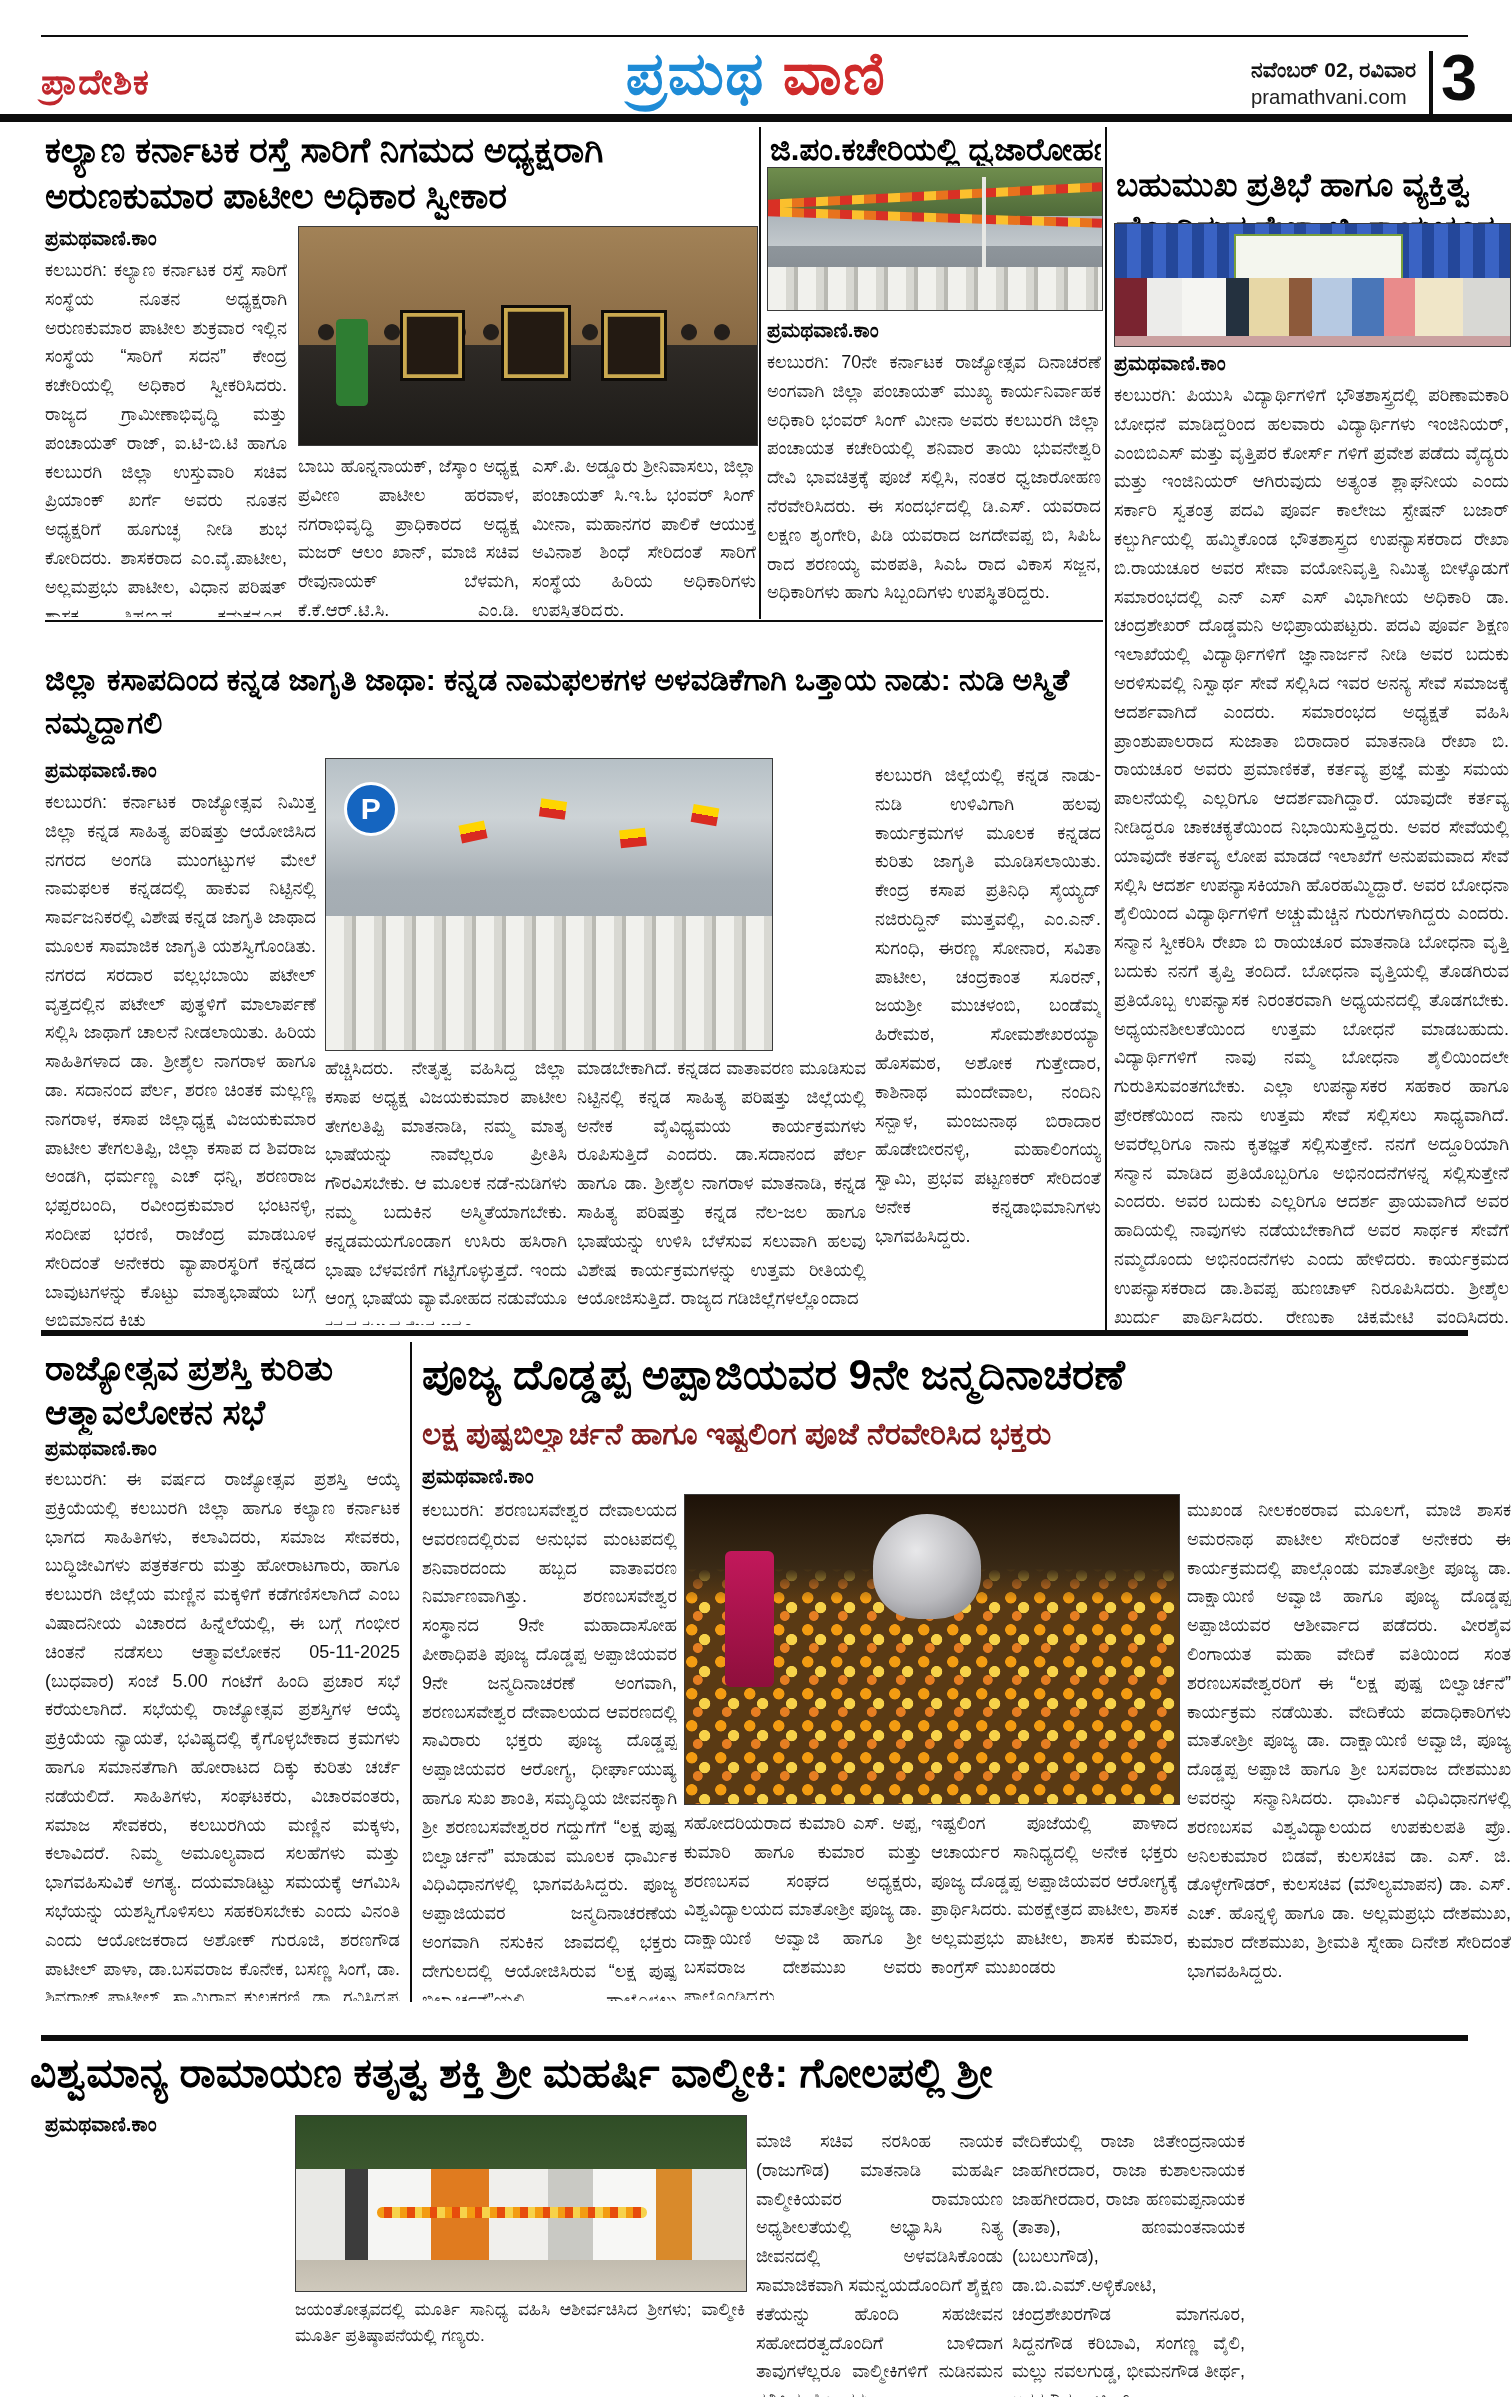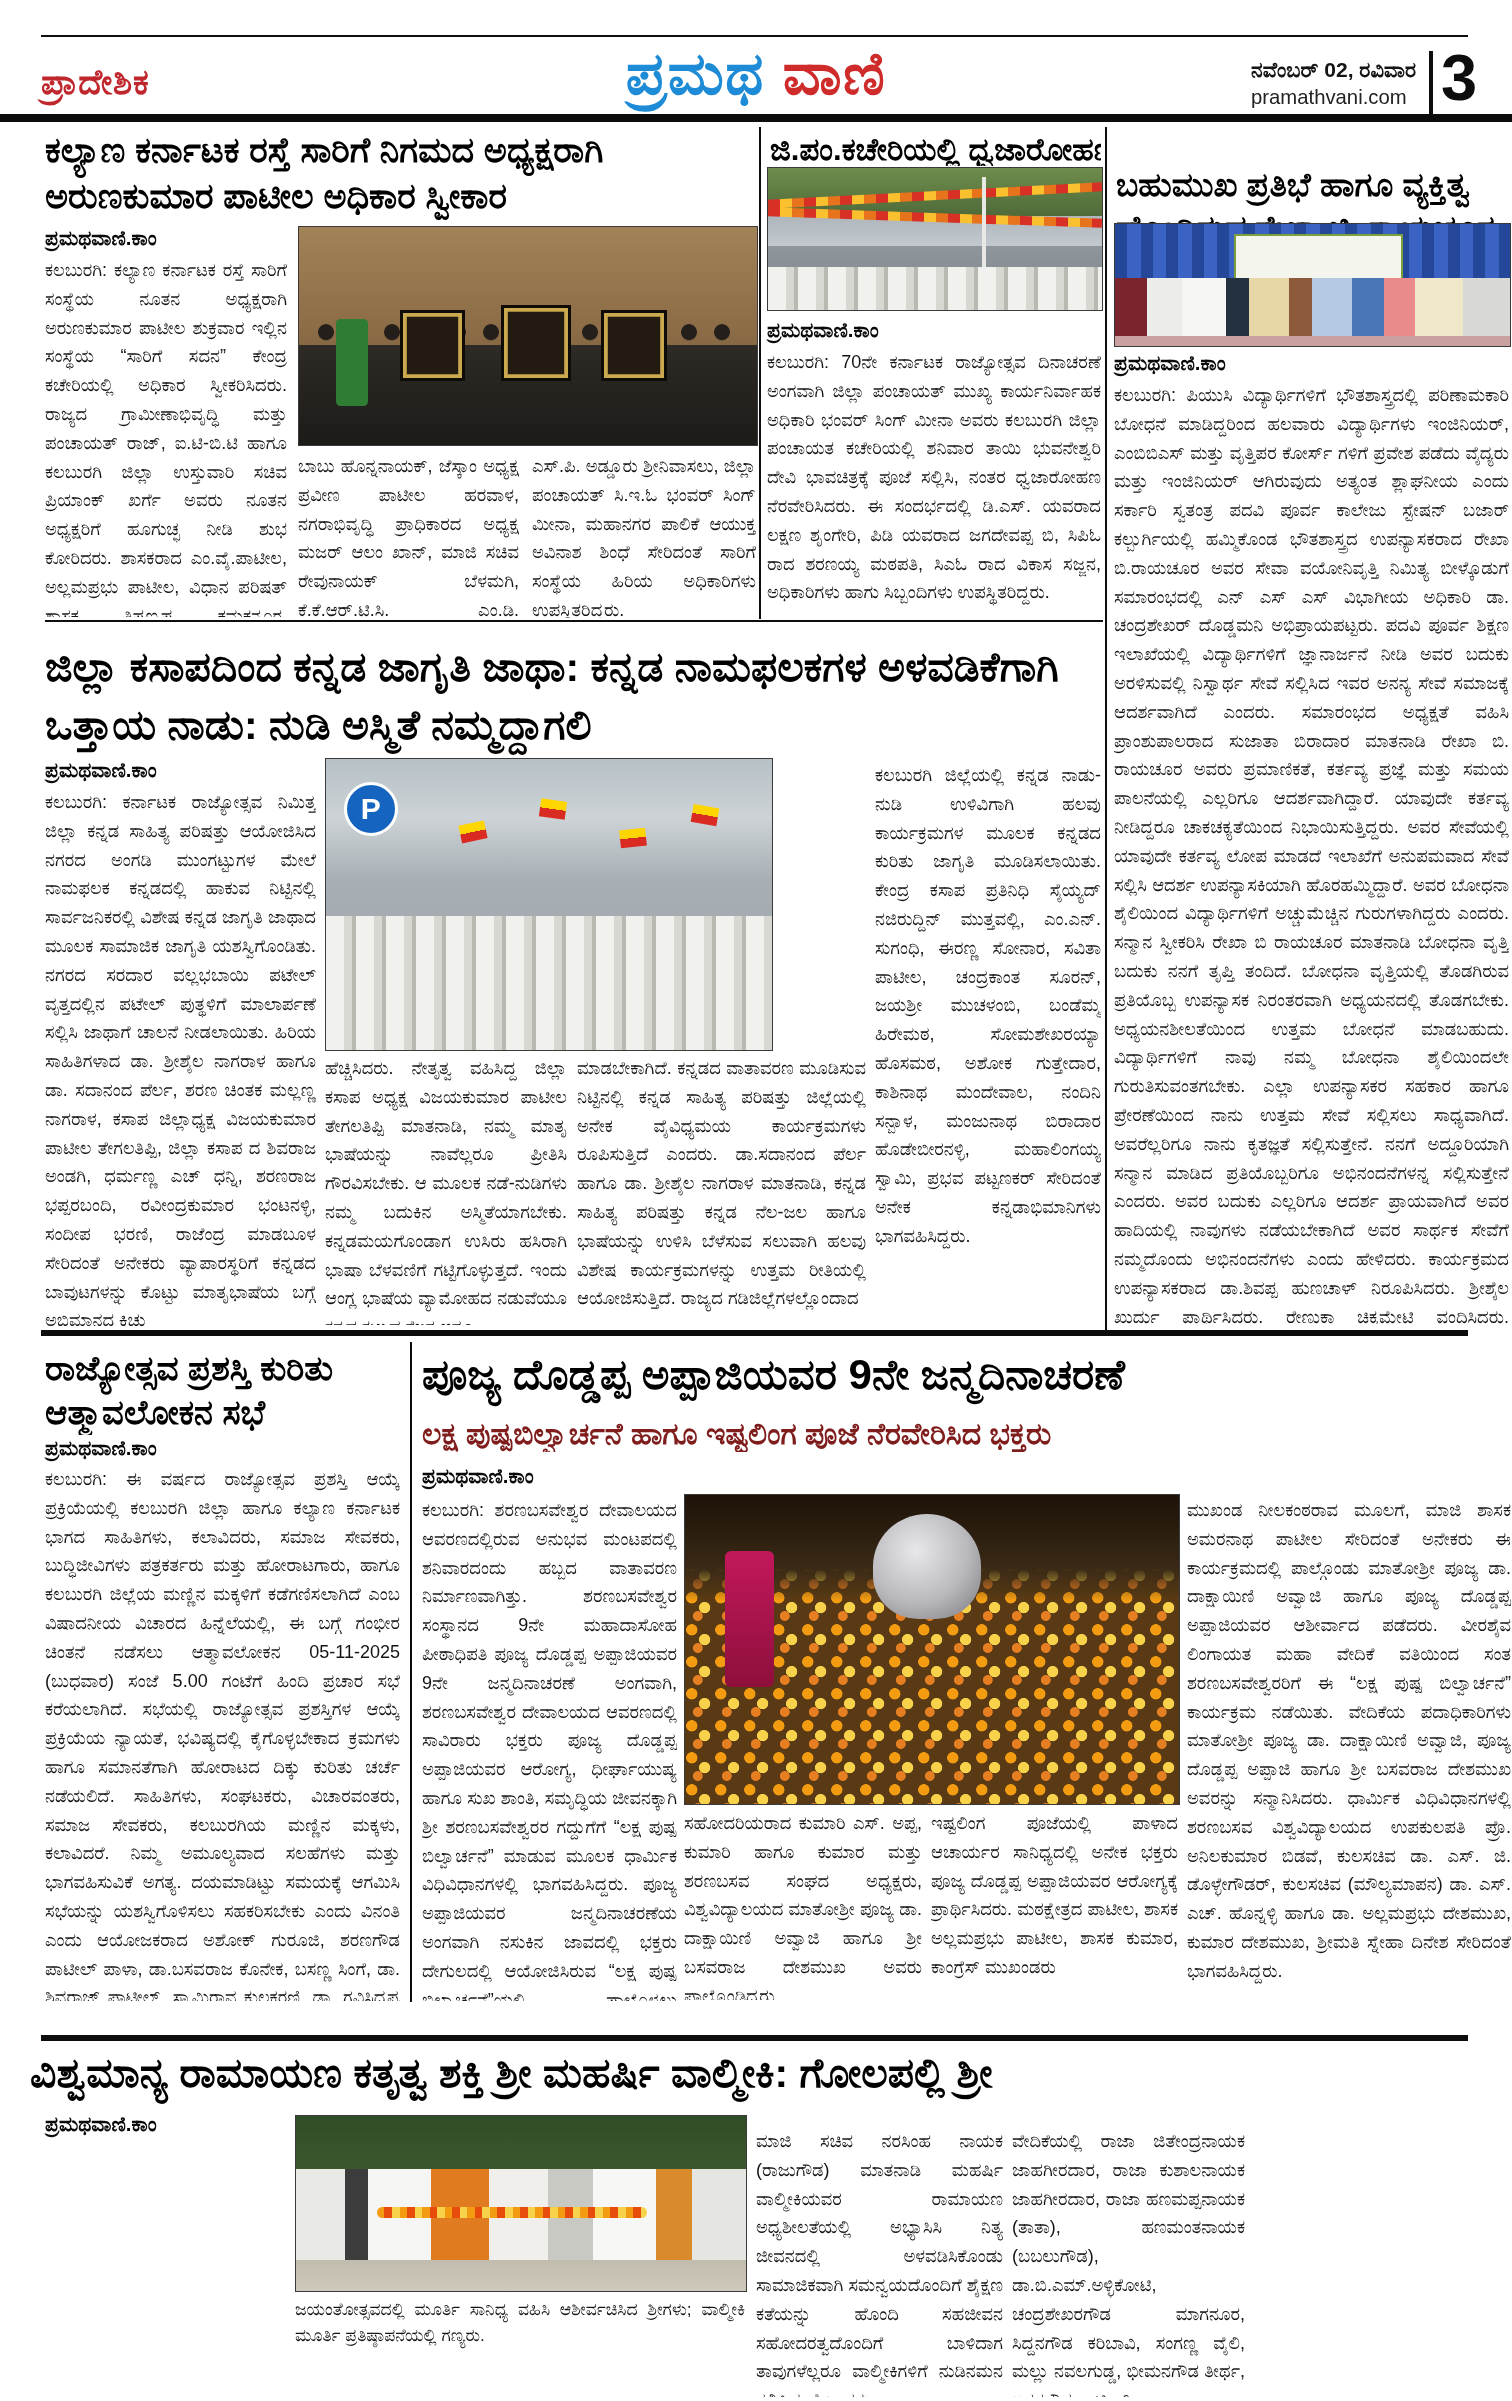--- a/index.html
+++ b/index.html
@@ -117,21 +117,21 @@
   <div class="photo ph-stage" style="left:1114px;top:223px;width:395px;height:122px;">
     <div class="ph-banner" style="left:30%;top:8%;width:42%;height:38%;"></div>
     <div class="ph-people"></div>
     <div class="ph-floor"></div>
   </div>
   <div class="abs byline" style="left:1114px;top:352px;">ಪ್ರಮಥವಾಣಿ.ಕಾಂ</div>
   <div class="abs bodytext" style="left:1114px;top:381px;width:395px;height:943px;">ಕಲಬುರಗಿ: ಪಿಯುಸಿ ವಿದ್ಯಾರ್ಥಿಗಳಿಗೆ ಭೌತಶಾಸ್ತ್ರದಲ್ಲಿ ಪರಿಣಾಮಕಾರಿ ಬೋಧನೆ ಮಾಡಿದ್ದರಿಂದ ಹಲವಾರು ವಿದ್ಯಾರ್ಥಿಗಳು ಇಂಜಿನಿಯರ್, ಎಂಬಿಬಿಎಸ್ ಮತ್ತು ವೃತ್ತಿಪರ ಕೋರ್ಸ್ ಗಳಿಗೆ ಪ್ರವೇಶ ಪಡೆದು ವೈದ್ಯರು ಮತ್ತು ಇಂಜಿನಿಯರ್ ಆಗಿರುವುದು ಅತ್ಯಂತ ಶ್ಲಾಘನೀಯ ಎಂದು ಸರ್ಕಾರಿ ಸ್ವತಂತ್ರ ಪದವಿ ಪೂರ್ವ ಕಾಲೇಜು ಸ್ಟೇಷನ್ ಬಜಾರ್ ಕಲ್ಬುರ್ಗಿಯಲ್ಲಿ ಹಮ್ಮಿಕೊಂಡ ಭೌತಶಾಸ್ತ್ರದ ಉಪನ್ಯಾಸಕರಾದ ರೇಖಾ ಬಿ.ರಾಯಚೂರ ಅವರ ಸೇವಾ ವಯೋನಿವೃತ್ತಿ ನಿಮಿತ್ಯ ಬೀಳ್ಕೊಡುಗೆ ಸಮಾರಂಭದಲ್ಲಿ ಎನ್ ಎಸ್ ಎಸ್ ವಿಭಾಗೀಯ ಅಧಿಕಾರಿ ಡಾ. ಚಂದ್ರಶೇಖರ್ ದೊಡ್ಡಮನಿ ಅಭಿಪ್ರಾಯಪಟ್ಟರು. ಪದವಿ ಪೂರ್ವ ಶಿಕ್ಷಣ ಇಲಾಖೆಯಲ್ಲಿ ವಿದ್ಯಾರ್ಥಿಗಳಿಗೆ ಜ್ಞಾನಾರ್ಜನೆ ನೀಡಿ ಅವರ ಬದುಕು ಅರಳಿಸುವಲ್ಲಿ ನಿಸ್ವಾರ್ಥ ಸೇವೆ ಸಲ್ಲಿಸಿದ ಇವರ ಅನನ್ಯ ಸೇವೆ ಸಮಾಜಕ್ಕೆ ಆದರ್ಶವಾಗಿದೆ ಎಂದರು. ಸಮಾರಂಭದ ಅಧ್ಯಕ್ಷತೆ ವಹಿಸಿ ಪ್ರಾಂಶುಪಾಲರಾದ ಸುಜಾತಾ ಬಿರಾದಾರ ಮಾತನಾಡಿ ರೇಖಾ ಬಿ. ರಾಯಚೂರ ಅವರು ಪ್ರಮಾಣಿಕತೆ, ಕರ್ತವ್ಯ ಪ್ರಜ್ಞೆ ಮತ್ತು ಸಮಯ ಪಾಲನೆಯಲ್ಲಿ ಎಲ್ಲರಿಗೂ ಆದರ್ಶವಾಗಿದ್ದಾರೆ. ಯಾವುದೇ ಕರ್ತವ್ಯ ನೀಡಿದ್ದರೂ ಚಾಕಚಕ್ಯತೆಯಿಂದ ನಿಭಾಯಿಸುತ್ತಿದ್ದರು. ಅವರ ಸೇವೆಯಲ್ಲಿ ಯಾವುದೇ ಕರ್ತವ್ಯ ಲೋಪ ಮಾಡದೆ ಇಲಾಖೆಗೆ ಅನುಪಮವಾದ ಸೇವೆ ಸಲ್ಲಿಸಿ ಆದರ್ಶ ಉಪನ್ಯಾಸಕಿಯಾಗಿ ಹೊರಹಮ್ಮಿದ್ದಾರೆ. ಅವರ ಬೋಧನಾ ಶೈಲಿಯಿಂದ ವಿದ್ಯಾರ್ಥಿಗಳಿಗೆ ಅಚ್ಚುಮೆಚ್ಚಿನ ಗುರುಗಳಾಗಿದ್ದರು ಎಂದರು. ಸನ್ಮಾನ ಸ್ವೀಕರಿಸಿ ರೇಖಾ ಬಿ ರಾಯಚೂರ ಮಾತನಾಡಿ ಬೋಧನಾ ವೃತ್ತಿ ಬದುಕು ನನಗೆ ತೃಪ್ತಿ ತಂದಿದೆ. ಬೋಧನಾ ವೃತ್ತಿಯಲ್ಲಿ ತೊಡಗಿರುವ ಪ್ರತಿಯೊಬ್ಬ ಉಪನ್ಯಾಸಕ ನಿರಂತರವಾಗಿ ಅಧ್ಯಯನದಲ್ಲಿ ತೊಡಗಬೇಕು. ಅಧ್ಯಯನಶೀಲತೆಯಿಂದ ಉತ್ತಮ ಬೋಧನೆ ಮಾಡಬಹುದು. ವಿದ್ಯಾರ್ಥಿಗಳಿಗೆ ನಾವು ನಮ್ಮ ಬೋಧನಾ ಶೈಲಿಯಿಂದಲೇ ಗುರುತಿಸುವಂತಗಬೇಕು. ಎಲ್ಲಾ ಉಪನ್ಯಾಸಕರ ಸಹಕಾರ ಹಾಗೂ ಪ್ರೇರಣೆಯಿಂದ ನಾನು ಉತ್ತಮ ಸೇವೆ ಸಲ್ಲಿಸಲು ಸಾಧ್ಯವಾಗಿದೆ. ಅವರೆಲ್ಲರಿಗೂ ನಾನು ಕೃತಜ್ಞತೆ ಸಲ್ಲಿಸುತ್ತೇನೆ. ನನಗೆ ಅದ್ದೂರಿಯಾಗಿ ಸನ್ಮಾನ ಮಾಡಿದ ಪ್ರತಿಯೊಬ್ಬರಿಗೂ ಅಭಿನಂದನೆಗಳನ್ನ ಸಲ್ಲಿಸುತ್ತೇನೆ ಎಂದರು. ಅವರ ಬದುಕು ಎಲ್ಲರಿಗೂ ಆದರ್ಶ ಪ್ರಾಯವಾಗಿದೆ ಅವರ ಹಾದಿಯಲ್ಲಿ ನಾವುಗಳು ನಡೆಯಬೇಕಾಗಿದೆ ಅವರ ಸಾರ್ಥಕ ಸೇವೆಗೆ ನಮ್ಮದೊಂದು ಅಭಿನಂದನೆಗಳು ಎಂದು ಹೇಳಿದರು. ಕಾರ್ಯಕ್ರಮದ ಉಪನ್ಯಾಸಕರಾದ ಡಾ.ಶಿವಪ್ಪ ಹುಣಚಾಳ್ ನಿರೂಪಿಸಿದರು. ಶ್ರೀಶೈಲ ಖುರ್ದು ಪ್ರಾರ್ಥಿಸಿದರು. ರೇಣುಕಾ ಚಿಕ್ಕಮೇಟಿ ವಂದಿಸಿದರು. ಕಾರ್ಯಕ್ರಮದಲ್ಲಿ ಪಲ್ಲವಿ ಕುಲಕರ್ಣಿ, ಮಹಿಬೂಬ್ ನದಾಫ್, ರೋಹಿಣಿ ಕೆಎಸ್, ರಾಜೇಶ್ ಕೆಜೆ, ನಿರ್ಮಲಾ ಪವಾರ, ಲಕ್ಷ್ಮಿಕಾಂತ್ ಡೊಲೆ, ಮಲ್ಲಪ್ಪ ಮುಂತಾದವರು ಉಪಸ್ಥಿತರಿದ್ದರು.</div>
 
   <div class="abs rule" style="left:45px;top:620px;width:1058px;height:2.3px;"></div>
 
-  <div class="abs headline" style="left:45px;top:638px;width:1056px;height:122px;font-size:41px;line-height:1.42;">ಜಿಲ್ಲಾ ಕಸಾಪದಿಂದ ಕನ್ನಡ ಜಾಗೃತಿ ಜಾಥಾ: ಕನ್ನಡ ನಾಮಫಲಕಗಳ ಅಳವಡಿಕೆಗಾಗಿ ಒತ್ತಾಯ ನಾಡು: ನುಡಿ ಅಸ್ಮಿತೆ ನಮ್ಮದ್ದಾಗಲಿ</div>
+  <div class="abs headline" style="left:45px;top:659px;width:1056px;height:122px;font-size:30px;line-height:1.42;">ಜಿಲ್ಲಾ ಕಸಾಪದಿಂದ ಕನ್ನಡ ಜಾಗೃತಿ ಜಾಥಾ: ಕನ್ನಡ ನಾಮಫಲಕಗಳ ಅಳವಡಿಕೆಗಾಗಿ ಒತ್ತಾಯ ನಾಡು: ನುಡಿ ಅಸ್ಮಿತೆ ನಮ್ಮದ್ದಾಗಲಿ</div>
   <div class="abs byline" style="left:45px;top:759px;">ಪ್ರಮಥವಾಣಿ.ಕಾಂ</div>
   <div class="abs bodytext" style="left:45px;top:788px;width:271px;height:538px;">ಕಲಬುರಗಿ: ಕರ್ನಾಟಕ ರಾಜ್ಯೋತ್ಸವ ನಿಮಿತ್ತ ಜಿಲ್ಲಾ ಕನ್ನಡ ಸಾಹಿತ್ಯ ಪರಿಷತ್ತು ಆಯೋಜಿಸಿದ ನಗರದ ಅಂಗಡಿ ಮುಂಗಟ್ಟುಗಳ ಮೇಲೆ ನಾಮಫಲಕ ಕನ್ನಡದಲ್ಲಿ ಹಾಕುವ ನಿಟ್ಟಿನಲ್ಲಿ ಸಾರ್ವಜನಿಕರಲ್ಲಿ ವಿಶೇಷ ಕನ್ನಡ ಜಾಗೃತಿ ಜಾಥಾದ ಮೂಲಕ ಸಾಮಾಜಿಕ ಜಾಗೃತಿ ಯಶಸ್ವಿಗೊಂಡಿತು. ನಗರದ ಸರದಾರ ವಲ್ಲಭಬಾಯಿ ಪಟೇಲ್ ವೃತ್ತದಲ್ಲಿನ ಪಟೇಲ್ ಪುತ್ಥಳಿಗೆ ಮಾಲಾರ್ಪಣೆ ಸಲ್ಲಿಸಿ ಜಾಥಾಗೆ ಚಾಲನೆ ನೀಡಲಾಯಿತು. ಹಿರಿಯ ಸಾಹಿತಿಗಳಾದ ಡಾ. ಶ್ರೀಶೈಲ ನಾಗರಾಳ ಹಾಗೂ ಡಾ. ಸದಾನಂದ ಪೆರ್ಲ, ಶರಣ ಚಿಂತಕ ಮಲ್ಲಣ್ಣ ನಾಗರಾಳ, ಕಸಾಪ ಜಿಲ್ಲಾಧ್ಯಕ್ಷ ವಿಜಯಕುಮಾರ ಪಾಟೀಲ ತೇಗಲತಿಪ್ಪಿ, ಜಿಲ್ಲಾ ಕಸಾಪ ದ ಶಿವರಾಜ ಅಂಡಗಿ, ಧರ್ಮಣ್ಣ ಎಚ್ ಧನ್ನಿ, ಶರಣರಾಜ ಭಪ್ಪರಬಂದಿ, ರವೀಂದ್ರಕುಮಾರ ಭಂಟನಳ್ಳಿ, ಸಂದೀಪ ಭರಣಿ, ರಾಜೆಂದ್ರ ಮಾಡಬೂಳ ಸೇರಿದಂತೆ ಅನೇಕರು ವ್ಯಾಪಾರಸ್ಥರಿಗೆ ಕನ್ನಡದ ಬಾವುಟಗಳನ್ನು ಕೊಟ್ಟು ಮಾತೃಭಾಷೆಯ ಬಗ್ಗೆ ಅಭಿಮಾನದ ಕಿಚ್ಚು</div>
   <div class="photo ph-jatha" style="left:325px;top:758px;width:446px;height:291px;">
     <div class="ph-psign" style="left:4%;top:8%;">P</div>
     <div class="ph-knflag" style="left:30%;top:22%;transform:rotate(-12deg);"></div>
     <div class="ph-knflag" style="left:48%;top:14%;transform:rotate(8deg);"></div>
     <div class="ph-knflag" style="left:66%;top:24%;transform:rotate(-6deg);"></div>
     <div class="ph-knflag" style="left:82%;top:16%;transform:rotate(10deg);"></div>
     <div class="ph-whitecrowd" style="height:46%;"></div>
   </div>

